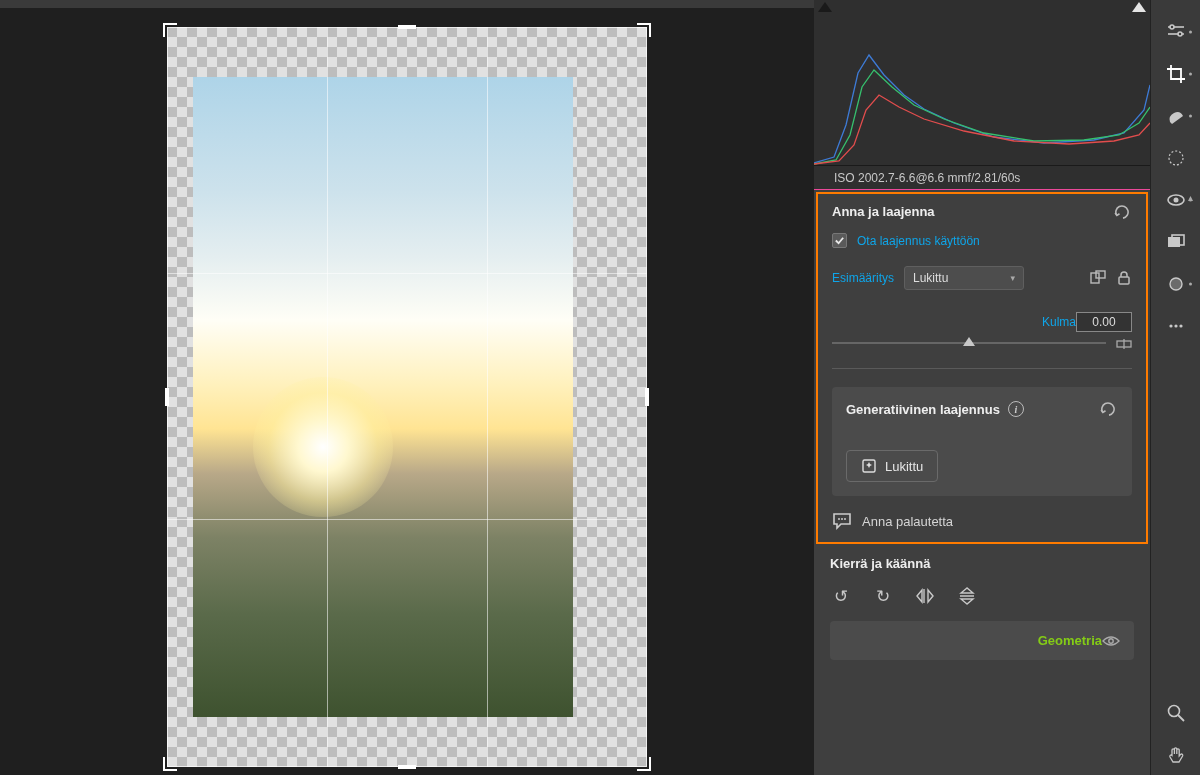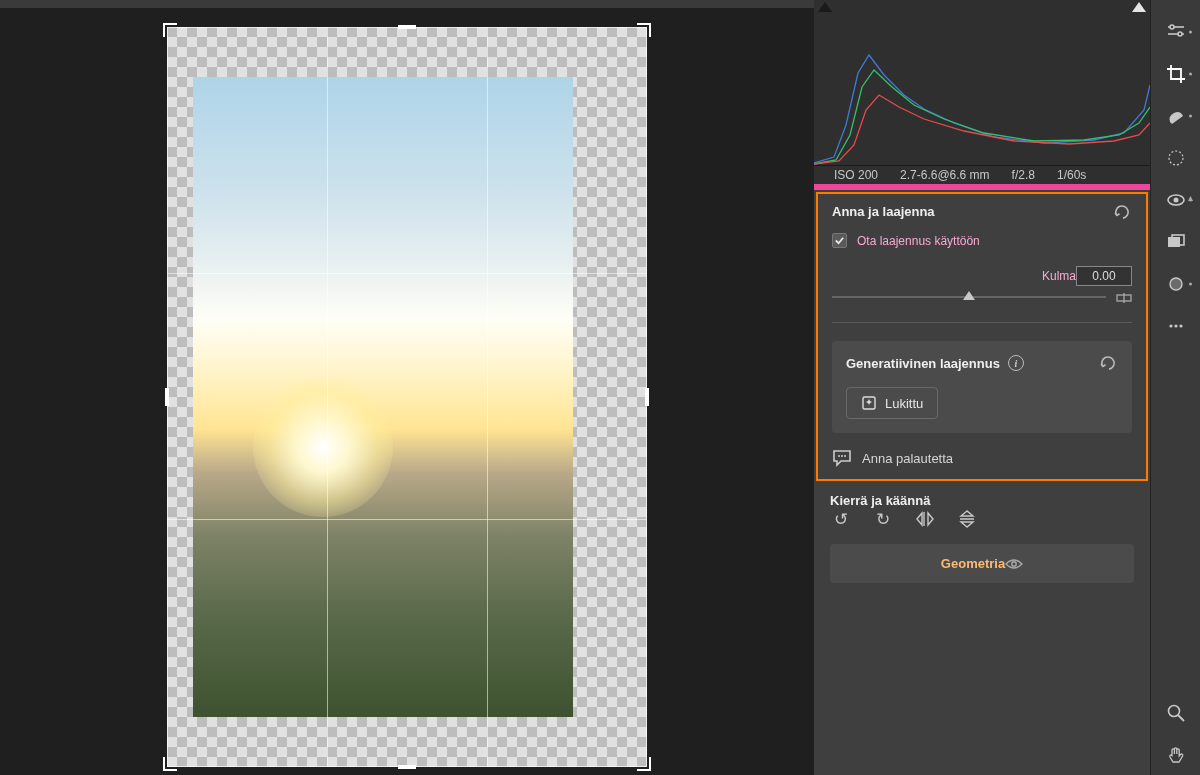--- a/index.html
+++ b/index.html
@@ -46,56 +46,56 @@
 
 .side-panel { width: 336px; background: #3f3f3f; display:flex; flex-direction:column; }
 .histogram-area { height: 166px; background: #2f2f2f; position:relative; border-bottom:1px solid #1a1a1a; }
 .histo-icons { position:absolute; top:2px; left:4px; right:4px; height:14px; display:flex; justify-content:space-between; }
 .histo-icons span { width:0; height:0; border-left:7px solid transparent; border-right:7px solid transparent; border-bottom:10px solid #1a1a1a; }
 .histo-icons .white { border-bottom-color:#e5e5e5; }
 .histogram { position:absolute; left:0; right:0; bottom:0; height:150px; }
 .histo-path { fill:none; stroke-width:1.3; }
 .scroll-arrow { position:absolute; right:2px; top:192px; width:10px; height:10px; color:#aaa; font-size:10px; }
 
-.metadata-bar { height:24px; background:#2f2f2f; display:flex; gap:22px; padding-left:20px; align-items:center; font-size:12px; color:#c8c8c8; border-bottom:6px solid #ec4899; }
+.metadata-bar { height:24px; background:#2f2f2f; display:flex; padding-left:20px; align-items:center; font-size:12px; color:#c8c8c8; border-bottom:1px solid #ec4899; }
 
 .tool-panels { flex:1; overflow:hidden; padding:2px 0; }
 .panel-wrap { border:2px solid #ff7b00; margin:0 2px; padding: 10px 14px 12px; }
 .panel-header { display:flex; align-items:center; justify-content:space-between; font-size:13px; font-weight:600; color:#eee; margin-bottom:14px; }
 .reset-icon { width:18px; height:14px; }
 .row { display:flex; align-items:center; gap:10px; font-size:12px; margin-bottom:18px; }
 .checkbox { width:15px; height:15px; background:#5a5a5a; border:1px solid #777; border-radius:2px; display:inline-flex; align-items:center; justify-content:center; }
 .checkbox svg { width:11px; height:11px; }
-.label { color:#f9a8d4; }
+.label { color:#0ea5e9; }
 .select-box { background:#4d4d4d; border:1px solid #5f5f5f; border-radius:3px; height:24px; padding:0 8px; display:flex; align-items:center; justify-content:space-between; font-size:12px; color:#ddd; width:120px; }
 .select-box .chev { font-size:9px; color:#aaa; }
 .small-icon { width:16px; height:16px; display:inline-flex; align-items:center; justify-content:center; color:#b8b8b8; }
 .row-preset { display:flex; align-items:center; gap:10px; font-size:12px; margin-bottom:22px; }
 .row-preset .spacer { flex:1; }
 .angle-row { display:flex; align-items:center; justify-content:flex-end; font-size:12px; margin-bottom:4px; }
 .num-input { width:56px; height:20px; background:#333; border:1px solid #888; text-align:center; color:#ddd; font-size:12px; }
 .slider-row { display:flex; align-items:center; gap:10px; }
 .slider-track { flex:1; height:2px; background:#666; position:relative; }
 .slider-thumb { position:absolute; left:50%; top:-5px; transform:translateX(-50%); width:0; height:0; border-left:6px solid transparent; border-right:6px solid transparent; border-bottom:9px solid #c8c8c8; }
 .slider-side-icon { width:16px; height:14px; color:#aaa; }
 .divider { height:1px; background:#5a5a5a; margin:18px 0; }
 .gen-panel { background:#4b4b4b; border-radius:4px; padding:14px; margin-bottom:16px; }
-.gen-header { display:flex; align-items:center; gap:8px; font-size:13px; font-weight:600; color:#eee; margin-bottom:16px; }
+.gen-header { display:flex; align-items:center; gap:8px; font-size:13px; font-weight:600; color:#eee; margin-bottom:33px; }
 .gen-header .spacer { flex:1; }
 .info-icon { width:16px; height:16px; border:1.5px solid #bbb; border-radius:50%; display:inline-flex; align-items:center; justify-content:center; font-size:10px; font-style:italic; font-family:serif; color:#ccc; }
 .gen-btn { display:inline-flex; align-items:center; gap:8px; border:1px solid #6a6a6a; background:#4b4b4b; padding:7px 14px; border-radius:4px; font-size:13px; color:#e5e5e5; }
 .gen-btn svg { width:16px; height:16px; }
 .feedback-row { display:flex; align-items:center; gap:10px; font-size:13px; color:#d5d5d5; }
 .chat-icon { width:20px; height:18px; }
 
 .section-below { padding:12px 16px; }
-.section-title { font-size:13px; font-weight:600; color:#eee; }
+.section-title { font-size:13px; font-weight:600; color:#eee; margin-bottom:14px; }
 .rotate-row { display:flex; gap:20px; align-items:center; font-size:17px; color:#c8c8c8; }
 .rotate-row span { display:inline-flex; width:22px; height:22px; align-items:center; justify-content:center; cursor:pointer; }
-.geo-row { background:#4b4b4b; border-radius:4px; padding:12px 14px; display:flex; align-items:center; justify-content:center; font-size:13px; font-weight:600; color:#fdba74; margin-top:14px; }
+.geo-row { background:#4b4b4b; border-radius:4px; padding:12px 14px; display:flex; align-items:center; justify-content:flex-end; font-size:13px; font-weight:600; color:#84cc16; margin-top:14px; }
 .eye-icon { width:18px; height:12px; color:#aaa; }
 
 .toolbar { width:50px; background:#3a3a3a; border-left:1px solid #222; display:flex; flex-direction:column; align-items:center; padding-top:12px; gap:2px; }
 .tool-btn { width:40px; height:40px; display:flex; align-items:center; justify-content:center; color:#c8c8c8; border-radius:3px; position:relative; }
 .tool-btn.active { color:#fff; }
 .tool-btn .dot { position:absolute; right:4px; top:50%; transform:translateY(-50%); width:3px; height:3px; background:#aaa; border-radius:50%; }
 .tool-btn svg { width:20px; height:20px; }
 .tool-spacer { flex:1; }
 </style>
 </head>
@@ -172,20 +172,40 @@
 
       <div class="row">
         <span class="checkbox">
           <svg viewBox="0 0 12 12">
               <path d="M2 6 L5 9 L10 3" fill="none" stroke="#e8e8e8" stroke-width="2"></path>
             </svg>
         </span>
         <span class="label">Ota laajennus käyttöön</span>
       </div>
 
+      <div class="row-preset">
+        <span class="label">Esimääritys</span>
+        <div class="select-box">
+          <span>Lukittu</span>
+          <span class="chev">▾</span>
+        </div>
+        <span class="spacer"></span>
+        <span class="small-icon">
+          <svg viewBox="0 0 16 16">
+              <rect x="1" y="3" width="8" height="10" fill="none" stroke="#bbb" stroke-width="1.4"></rect>
+              <rect x="6" y="1" width="9" height="7" fill="none" stroke="#bbb" stroke-width="1.4"></rect>
+            </svg>
+        </span>
+        <span class="small-icon">
+          <svg viewBox="0 0 16 16">
+              <rect x="3" y="7" width="10" height="7" rx="1" fill="none" stroke="#bbb" stroke-width="1.5"></rect>
+              <path d="M5 7 V5 a3 3 0 0 1 6 0 V7" fill="none" stroke="#bbb" stroke-width="1.5"></path>
+            </svg>
+        </span>
+      </div>
 
       <div class="angle-row">
         <span class="label">Kulma</span>
         <input class="num-input" value="0.00" style="">
       </div>
       <div class="slider-row">
         <div class="slider-track">
           <div class="slider-thumb"></div>
         </div>
         <span class="slider-side-icon">

